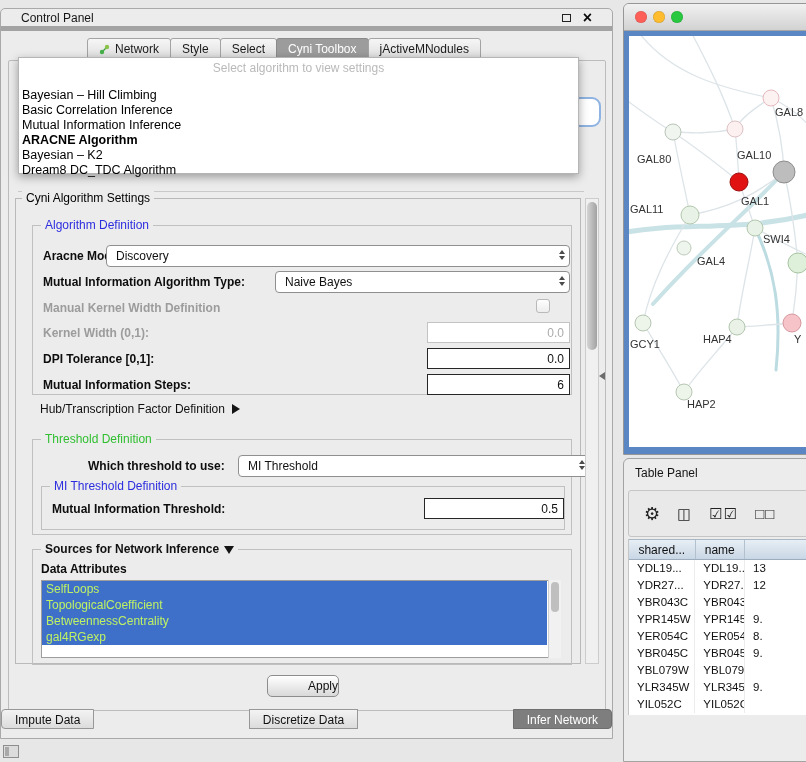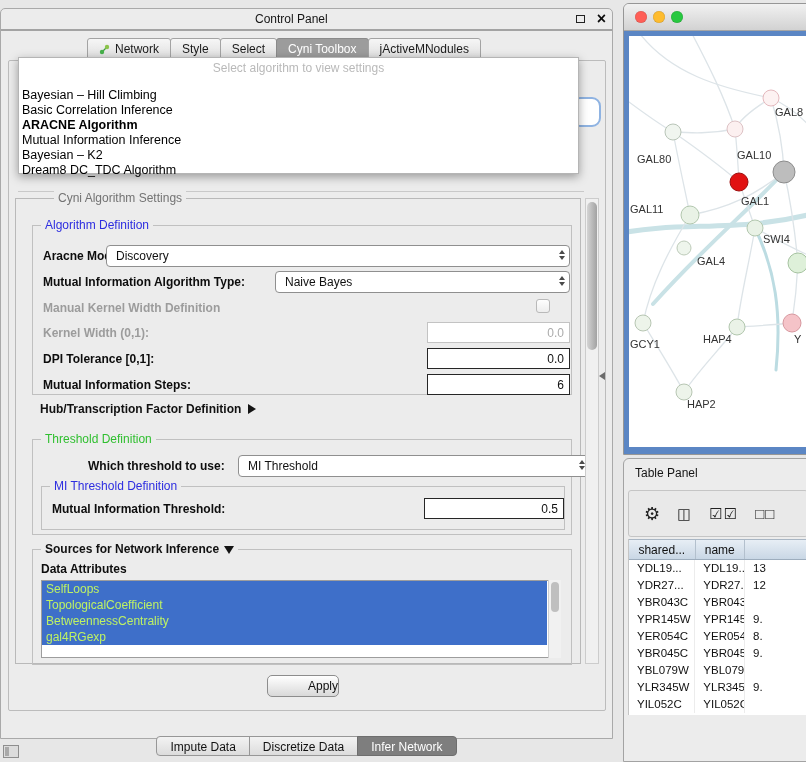--- a/index.html
+++ b/index.html
@@ -6,21 +6,21 @@
     --title-blue:#2d2de0; --title-green:#2fbf2f; --selection-blue:#3e6fc9;
     --active-tab-gray:#9c9c9c; --active-bottom-tab-gray:#7e7e7e; --frame-blue:#5b86c4;
   }
   *{box-sizing:border-box;}
   body{width:806px;height:762px;margin:0;position:relative;overflow:hidden;background:#e7e7e7;
        font-family:"Liberation Sans","DejaVu Sans",sans-serif;font-size:12px;color:#111;}
 
   
   .cp{position:absolute;left:0;top:8px;width:613px;height:731px;background:#ececec;
       border:1px solid #a9a9a9;border-radius:5px 5px 0 0;}
-  .cp-titlebar{height:22px;display:flex;align-items:center;padding:0 6px;border-bottom:2px solid #a3a3a3;text-align:center;}
+  .cp-titlebar{height:22px;display:flex;align-items:center;padding:0 20px;border-bottom:5px solid #a3a3a3;}
   .cp-title{flex:1;color:#151515;}
   .float-ic{width:9px;height:8px;border:1.5px solid #222;margin-right:12px;}
   .close-ic{font-size:16px;font-weight:bold;color:#0b0b0b;line-height:10px;}
 
   .tabs{position:absolute;left:86px;top:29px;display:flex;z-index:2;}
   .tab{display:flex;align-items:center;gap:5px;height:22px;padding:0 11px;color:#1a1a1a;
        background:linear-gradient(#f6f6f6,#dedede);border:1px solid #a3a3a3;margin-left:-1px;border-radius:3px 3px 0 0;}
   .tab:first-child{margin-left:0;}
   .tab-active{background:var(--active-tab-gray);color:#fff;border-color:#8a8a8a;}
   .net-ic{display:inline-flex;width:11px;height:11px;}
@@ -33,49 +33,49 @@
   
   .popup{position:absolute;left:17px;top:48px;width:561px;height:117px;background:#fff;
        border:1px solid #b5b5b5;box-shadow:0 3px 9px rgba(0,0,0,.35);z-index:30;}
   .popup-header{height:16px;line-height:16px;text-align:center;color:#b9b9b9;margin-top:2px;}
   .dd-spacer{height:12px;}
   .dd-item{height:15px;line-height:15px;padding-left:3px;font-size:12.5px;color:#000;}
   .dd-selected{font-weight:bold;}
 
   
   .settings{position:absolute;left:14px;top:189px;width:566px;height:466px;border:1px solid #b9b9b9;background:#ececec;}
-  .box-title{position:absolute;top:-8px;left:6px;background:#ececec;padding:0 4px;color:#737373;white-space:nowrap;margin-left:32px;}
+  .box-title{position:absolute;top:-8px;left:6px;background:#ececec;padding:0 4px;color:#000000;white-space:nowrap;}
   .group{position:absolute;border:1px solid #c0c0c0;}
   .gtitle{position:absolute;top:-8px;left:8px;background:#ececec;padding:0 4px;white-space:nowrap;}
   .gtitle-blue{color:var(--title-blue);}
   .gtitle-green{color:var(--title-green);}
   .gtitle-black{color:#111;font-weight:bold;}
   .flabel{position:absolute;font-weight:bold;color:#0d0d0d;white-space:nowrap;}
   .flabel-dis{color:#9c9c9c;}
   .combo{position:absolute;height:22px;background:#fff;border:1px solid #8f8f8f;border-radius:4px;
        display:flex;align-items:center;padding:0 20px 0 9px;}
   .combo-arrows{position:absolute;right:4px;top:4px;display:flex;flex-direction:column;gap:2px;align-items:center;}
   .ar-up{width:0;height:0;border-left:3.5px solid transparent;border-right:3.5px solid transparent;border-bottom:4.5px solid #4a4a4a;}
   .ar-down{width:0;height:0;border-left:3.5px solid transparent;border-right:3.5px solid transparent;border-top:4.5px solid #4a4a4a;}
   .tfield{position:absolute;height:21px;background:#fff;border:1px solid #262626;
        display:flex;align-items:center;justify-content:flex-end;padding-right:5px;}
   .tfield-dis{border-color:#c3c3c3;color:#ababab;}
   .cbox{position:absolute;width:14px;height:14px;border:1px solid #b9b9b9;border-radius:3px;background:linear-gradient(#fefefe,#ededed);}
-  .hub-row{position:absolute;left:24px;top:203px;display:flex;align-items:center;gap:7px;font-weight:bold;}
+  .hub-row{position:absolute;left:24px;top:203px;display:flex;align-items:center;gap:7px;font-weight:normal;}
   .tri-right{width:0;height:0;border-top:5.5px solid transparent;border-bottom:5.5px solid transparent;border-left:8px solid #141414;}
   .tri-down{display:inline-block;width:0;height:0;border-left:5.5px solid transparent;border-right:5.5px solid transparent;border-top:8px solid #141414;vertical-align:-1px;margin-left:5px;}
   .attr-list{position:absolute;left:8px;top:30px;width:520px;height:78px;background:#fff;border:1px solid #9d9d9d;overflow:hidden;}
   .attr-item{height:16px;line-height:16px;padding-left:4px;color:#bef264;background:var(--selection-blue);width:505px;}
   .list-scroll{position:absolute;right:0;top:0;bottom:0;width:13px;background:#f1f1f1;border-left:1px solid #cfcfcf;}
   .list-thumb{position:absolute;left:2px;top:2px;width:8px;height:30px;border-radius:4px;background:#bfbfbf;}
   .vscroll{position:absolute;left:584px;top:189px;width:14px;height:466px;background:#f0f0f0;border:1px solid #ccc;}
   .vthumb{position:absolute;left:1px;top:3px;width:10px;height:148px;border-radius:5px;background:linear-gradient(90deg,#d4d4d4,#a2a2a2);}
   .apply{position:absolute;left:266px;top:666px;width:72px;height:22px;border:1px solid #8d8d8d;border-radius:5px;
        background:linear-gradient(#ffffff,#d9d9d9);display:flex;align-items:center;justify-content:flex-end;}
-  .btabs{position:absolute;left:0;top:700px;width:100%;display:flex;justify-content:center;margin-top:27px;}
+  .btabs{position:absolute;left:0;top:700px;width:100%;display:flex;justify-content:space-between;}
   .btab{height:20px;line-height:20px;padding:0 13px;border:1px solid #979797;background:linear-gradient(#f3f3f3,#dcdcdc);margin-left:-1px;}
   .btab:first-child{border-radius:4px 0 0 4px;margin-left:0;}
   .btab:last-child{border-radius:0 4px 4px 0;}
   .btab-active{background:var(--active-bottom-tab-gray);color:#fff;border-color:#6e6e6e;}
 
   .collapse-arrow{position:absolute;left:599px;top:372px;width:0;height:0;
        border-top:4.5px solid transparent;border-bottom:4.5px solid transparent;border-right:6px solid #6b6b6b;}
 
   
   .nw{position:absolute;left:623px;top:3px;width:190px;height:452px;border:1px solid #969696;
@@ -144,22 +144,22 @@
   <div class="content-border"></div>
   <div class="obscured-field"></div>
   <div class="etched"></div>
 
   <div class="popup">
     <div class="popup-header">Select algorithm to view settings</div>
     <div class="dd-spacer"></div>
     <div>
         <div class="dd-item">Bayesian – Hill Climbing</div>
         <div class="dd-item">Basic Correlation Inference</div>
+        <div class="dd-item">Mutual Information Inference</div>
         <div class="dd-item dd-selected">ARACNE Algorithm</div>
-        <div class="dd-item">Mutual Information Inference</div>
         <div class="dd-item">Bayesian – K2</div>
         <div class="dd-item">Dream8 DC_TDC Algorithm</div>
       </div>
   </div>
 
   <div class="settings">
     <span class="box-title">Cyni Algorithm Settings</span>
 
     <div class="group" style="left:16px;top:26px;width:540px;height:170px;">
       <span class="gtitle gtitle-blue">Algorithm Definition</span>

